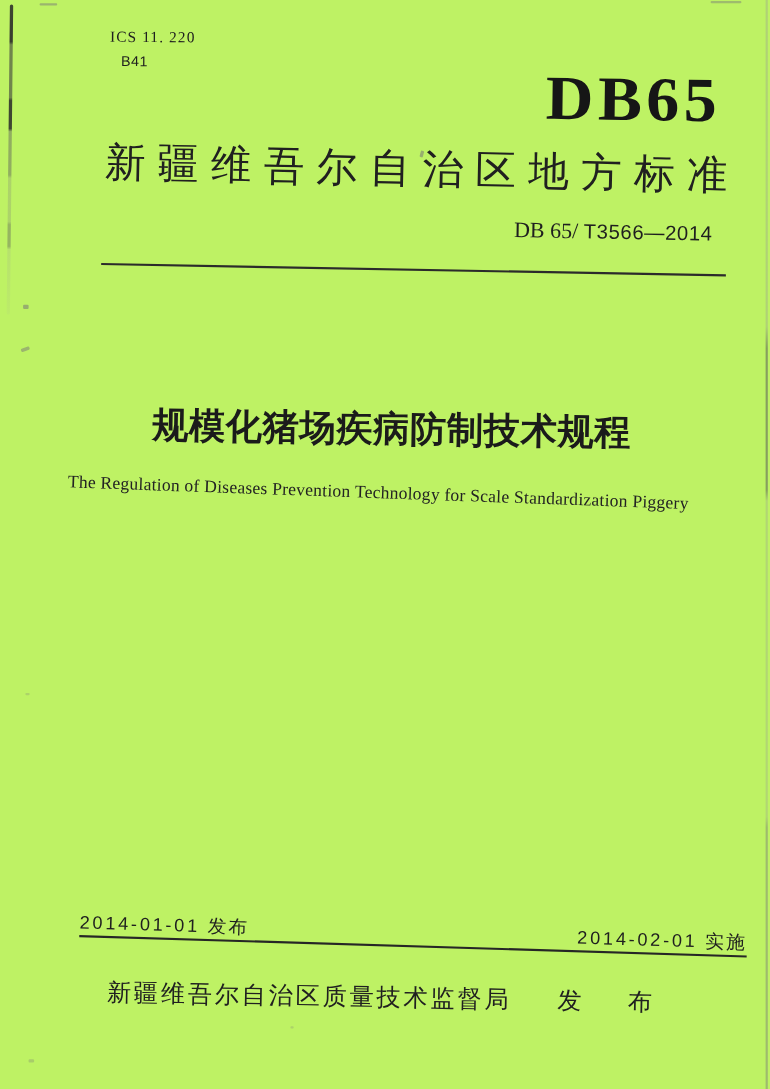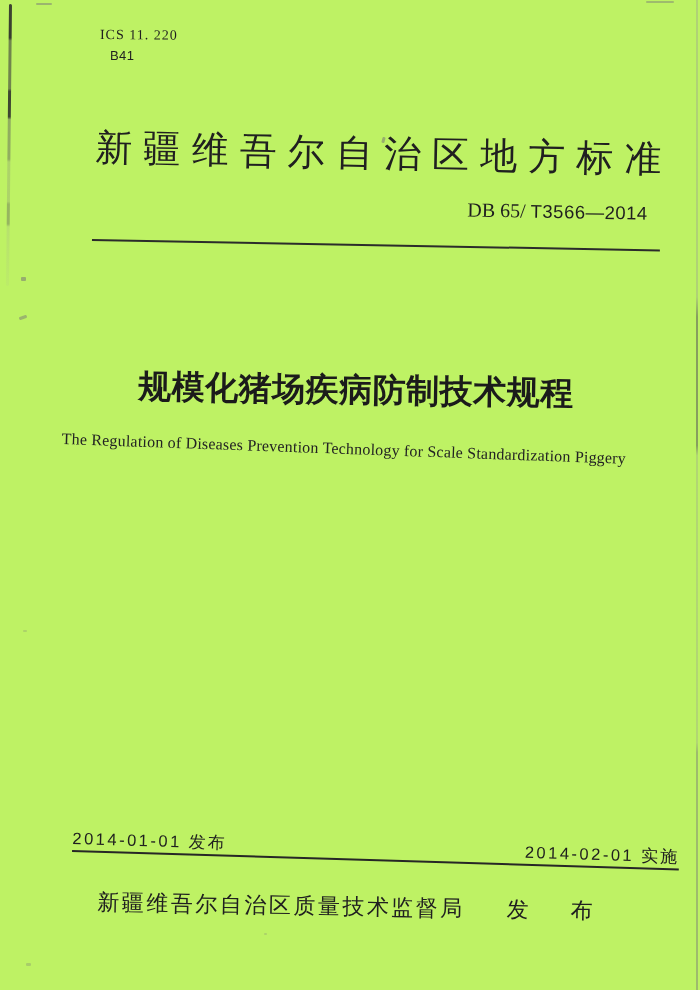--- a/index.html
+++ b/index.html
@@ -143,20 +143,21 @@
   <div class="speck" style="left:21px;top:277px;width:5px;height:4px;opacity:.55;"></div>
   <div class="speck" style="left:19px;top:316px;width:8px;height:3px;opacity:.5;transform:rotate(-20deg);"></div>
   <div class="speck" style="left:382px;top:137px;width:3px;height:6px;opacity:.55;transform:rotate(15deg);"></div>
   <div class="speck" style="left:23px;top:630px;width:4px;height:2px;opacity:.25;"></div>
   <div class="speck" style="left:26px;top:963px;width:5px;height:3px;opacity:.3;"></div>
   <div class="speck" style="left:264px;top:933px;width:3px;height:2px;opacity:.25;"></div>
 
   <div class="ics">ICS 11. 220</div>
   <div class="bcode">B41</div>
 
+  <div class="logo">DB65</div>
 
   <div class="cnheader">新疆维吾尔自治区地方标准</div>
 
   <div class="doccode">
     <span class="dc-prefix">DB 65/</span><span class="dc-number">T3566—2014</span>
   </div>
 
   <div class="toprule"></div>
 
   <div class="title-cn">规模化猪场疾病防制技术规程</div>

